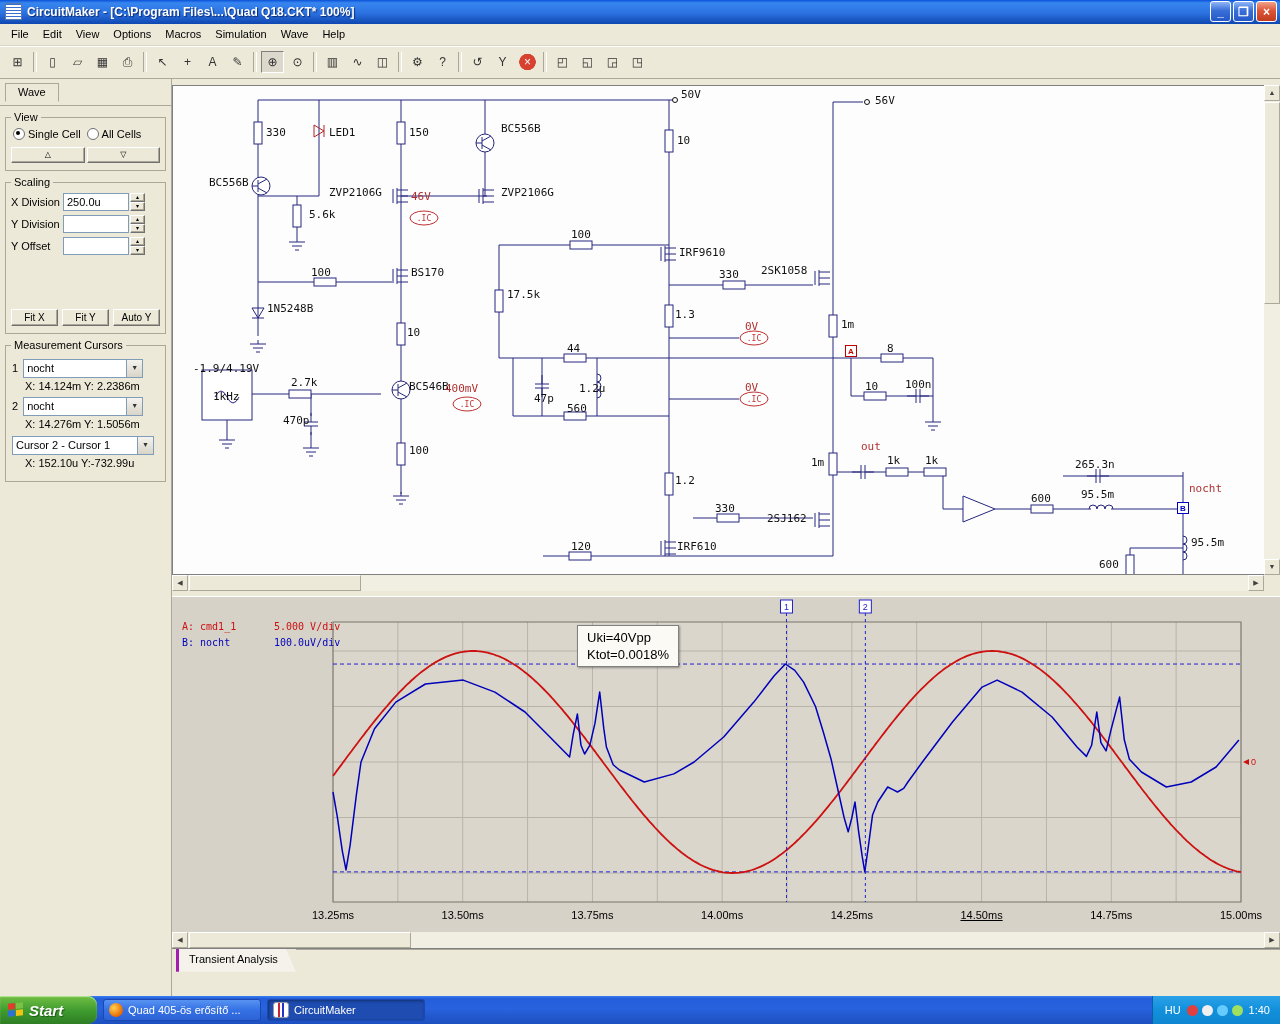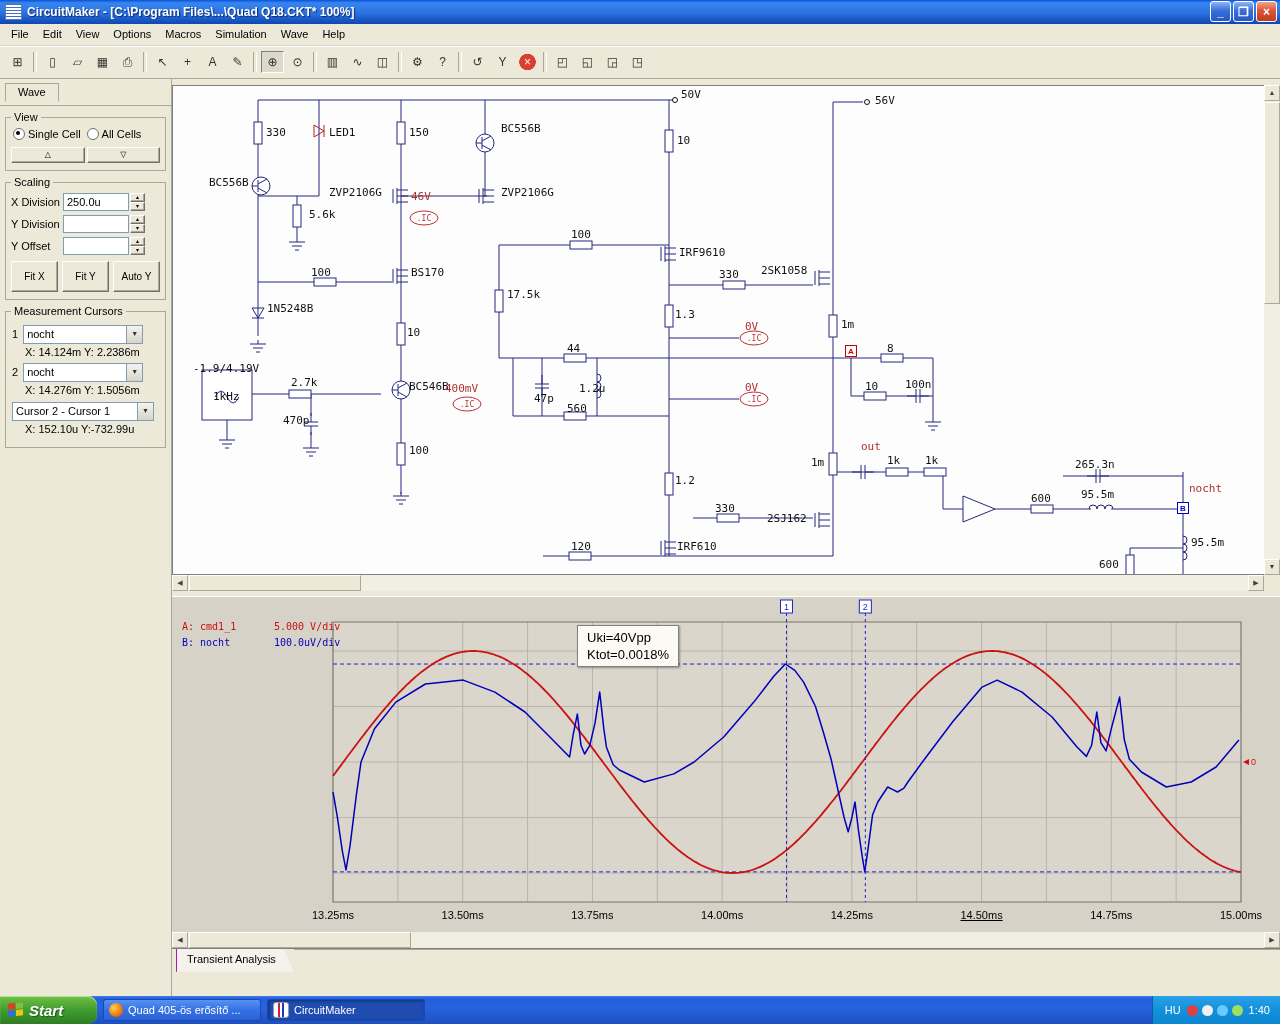--- a/index.html
+++ b/index.html
@@ -52,21 +52,21 @@
     box-shadow:inset -1px -1px 0 #aca899;font-size:10px;padding:1px 4px;font-family:inherit;}
   .updown{display:flex;gap:2px;}
   .updown .btn3d{flex:1;height:16px;line-height:12px;font-size:8px;}
   .field-row{display:flex;align-items:center;margin-bottom:4px;}
   .field-row label{width:52px;}
   .input3d{width:58px;height:16px;border:1px solid #7f9db9;background:#fff;font-size:11px;
     font-family:inherit;padding:0 3px;}
   .spin{display:inline-flex;flex-direction:column;margin-left:1px;}
   .spin .btn3d{width:15px;height:9px;padding:0;font-size:6px;line-height:7px;}
   .fit-row{display:flex;gap:4px;margin-top:6px;}
-  .fit-row .btn3d{flex:1;height:31px;}
+  .fit-row .btn3d{flex:1;height:17px;margin-top:48px;}
   .cur-row{display:flex;align-items:center;gap:5px;margin:3px 0 2px 1px;}
   .combo{display:flex;align-items:center;border:1px solid #7f9db9;background:#fff;height:17px;width:118px;}
   .combo.wide{width:140px;margin:6px 0 2px 1px;}
   .combo-text{flex:1;padding-left:3px;white-space:nowrap;overflow:hidden;}
   .combo-btn{width:15px;height:100%;background:linear-gradient(#f4f3ee,#d8d4c8);
     border-left:1px solid #7f9db9;font-size:7px;line-height:16px;text-align:center;color:#333;}
   .readout{margin:1px 0 5px 14px;white-space:nowrap;}
 
   
   .sch-frame{height:6px;}
@@ -93,21 +93,21 @@
   .tooltip{position:absolute;left:405px;top:28px;background:#fbfaf4;border:1px solid #808080;
     box-shadow:1px 1px 2px rgba(0,0,0,.35);padding:3px 9px;font-size:13px;line-height:17px;}
   .tick-label{position:absolute;top:312px;width:60px;text-align:center;font-size:11px;}
   .wave-hsb{height:16px;display:flex;background:#f1efe2;}
   .wave-hsb .sb-thumb{width:220px;}
 
   
   .tabrow{height:23px;background:#ece9d8;border-top:1px solid #808080;padding:0 0 0 4px;display:flex;}
   .doc-tab{padding:4px 18px 0 10px;background:#f4f2ea;font-size:11px;
     clip-path:polygon(0 0,calc(100% - 10px) 0,100% 100%,0 100%);
-    border-left:1px solid #a21caf;height:19px;}
+    border-left:3px solid #a21caf;height:19px;}
   .tab-base{flex:1;border-top:1px solid #aca899;margin-top:0;}
   .filler{flex:1;}
 
   
   .taskbar{height:28px;display:flex;align-items:stretch;
     background:linear-gradient(180deg,#3a80f4 0%,#245edb 9%,#2862dd 45%,#1d4fc0 100%);}
   .start-btn{width:97px;display:flex;align-items:center;gap:5px;padding-left:8px;border:0;
     border-radius:0 9px 9px 0;color:#fff;font-weight:bold;font-style:italic;font-size:15px;
     background:linear-gradient(180deg,#71bf44 0%,#3d9a2e 55%,#2f7d24 100%);
     box-shadow:inset 0 1px 1px #b8e89a;text-shadow:1px 1px 1px #1e5a14;}

